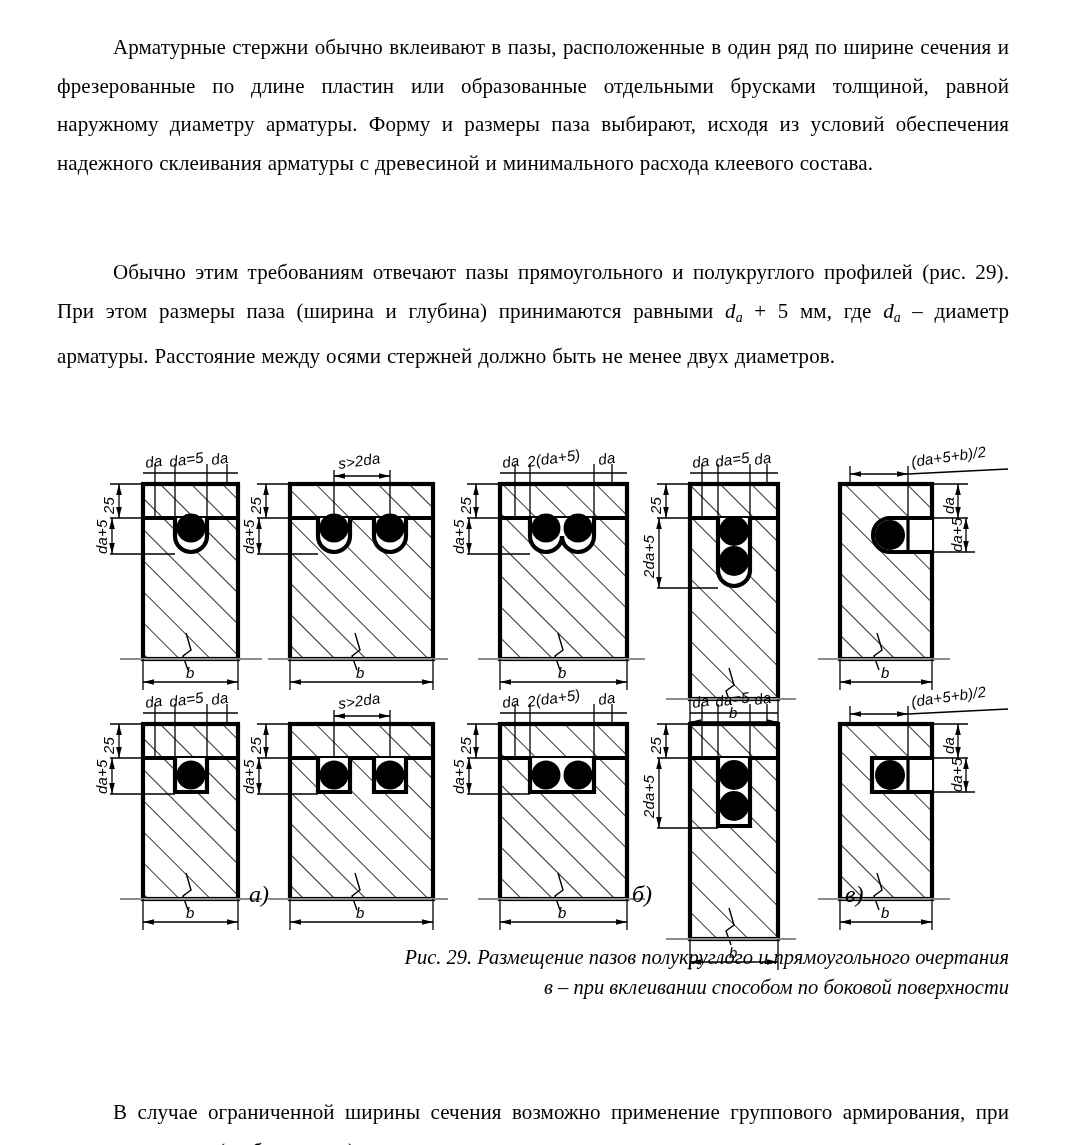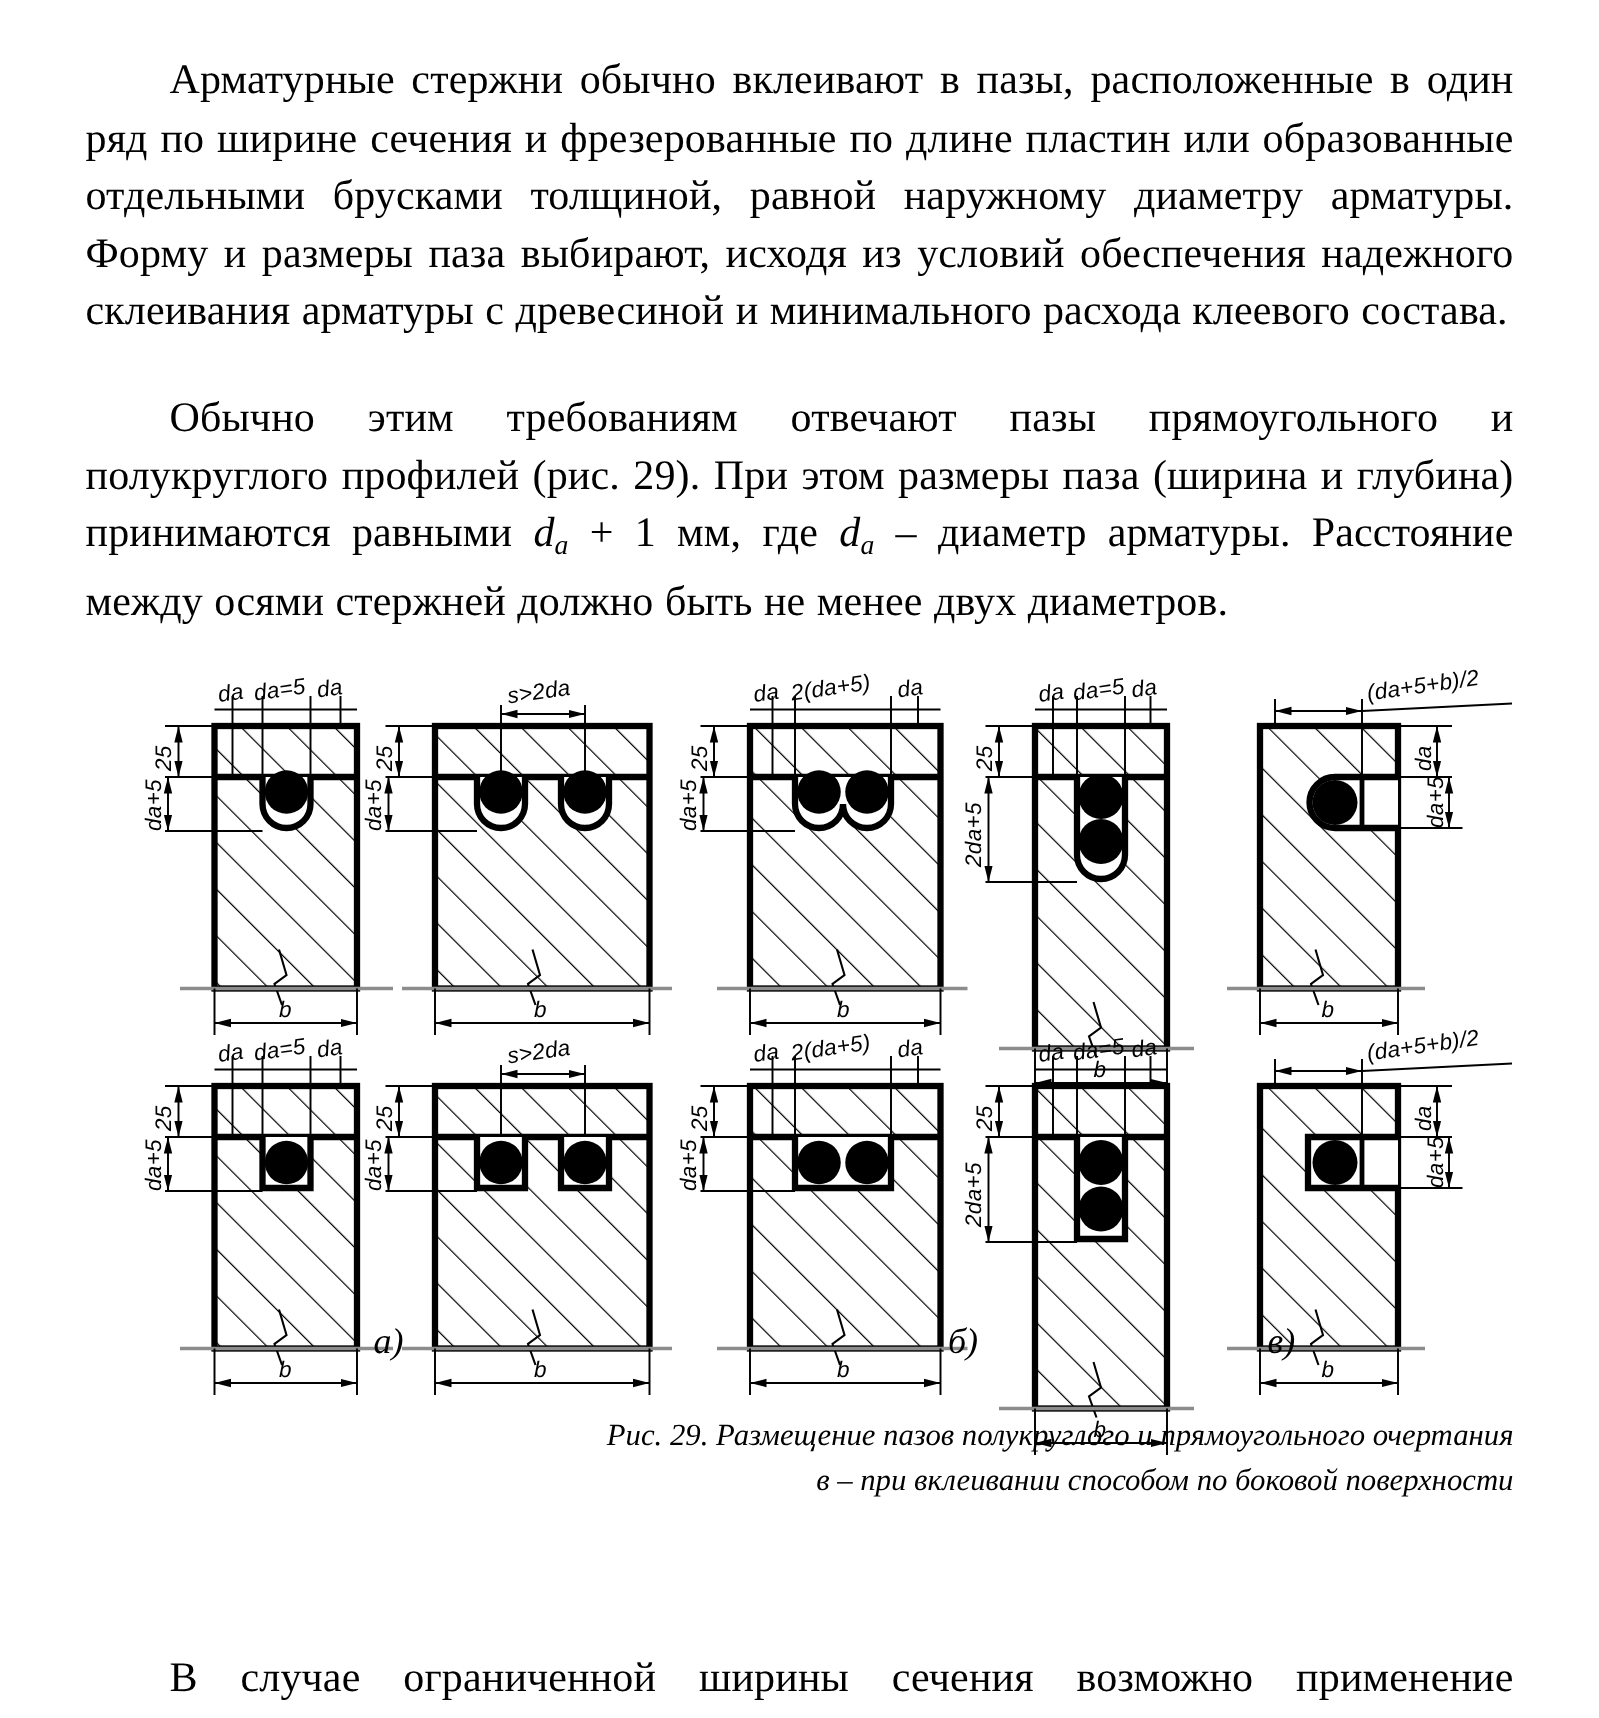--- a/index.html
+++ b/index.html
@@ -19,21 +19,21 @@
   .page {
     position: absolute;
     inset: 0;
   }
 
   
   .para {
     position: absolute;
     left: 57px;
     width: 952px;
-    font-size: 28px;
+    font-size: 21px;
     line-height: 38.5px;
     text-align: justify;
     text-justify: inter-word;
     letter-spacing: 0.1px;
     word-spacing: 0.5px;
   }
   .para .ind { display: inline-block; width: 56px; }
   .para i { font-style: italic; }
   .para sub {
     font-size: 0.66em;
@@ -69,21 +69,21 @@
   }
   #caption .cap-line { display: block; white-space: pre; }
 </style>
 </head>
 <body>
 
 <div class="page">
 
   <p class="para" id="para-1"><span class="ind"></span><span>Арматурные стержни обычно вклеивают в пазы, расположенные в один ряд по ширине сечения и фрезерованные по длине пластин или образованные отдельными брусками толщиной, равной наружному диаметру арматуры. Форму и размеры паза выбирают, исходя из условий обеспечения надежного склеивания арматуры с древесиной и минимального расхода клеевого состава.</span></p>
 
-  <p class="para" id="para-2"><span class="ind"></span><span>Обычно этим требованиям отвечают пазы прямоугольного и полукруглого профилей (рис. 29). При этом размеры паза (ширина и глубина) принимаются равными </span><i>d</i><sub>a</sub><span> + 1 мм, где </span><i>d</i><sub>a</sub><span> – диаметр арматуры. Расстояние между осями стержней должно быть не менее двух диаметров.</span></p>
+  <p class="para" id="para-2"><span class="ind"></span><span>Обычно этим требованиям отвечают пазы прямоугольного и полукруглого профилей (рис. 29). При этом размеры паза (ширина и глубина) принимаются равными </span><i>d</i><sub>a</sub><span> + 5 мм, где </span><i>d</i><sub>a</sub><span> – диаметр арматуры. Расстояние между осями стержней должно быть не менее двух диаметров.</span></p>
 
   <div id="figure">
     <svg class="fig-svg" width="1066" height="640" viewBox="0 0 1066 640" xmlns="http://www.w3.org/2000/svg">
       <defs>
 
         <pattern id="hatch" width="22" height="22" patternUnits="userSpaceOnUse" patternTransform="rotate(-45)">
           <line x1="0" y1="0" x2="0" y2="22" stroke="#000" stroke-width="1.6"></line>
         </pattern>
         <marker id="arrL" markerWidth="12" markerHeight="8" refX="11" refY="4" orient="auto" markerUnits="userSpaceOnUse">
           <path d="M11,4 L0,1.2 L0,6.8 Z" fill="#000"></path>

